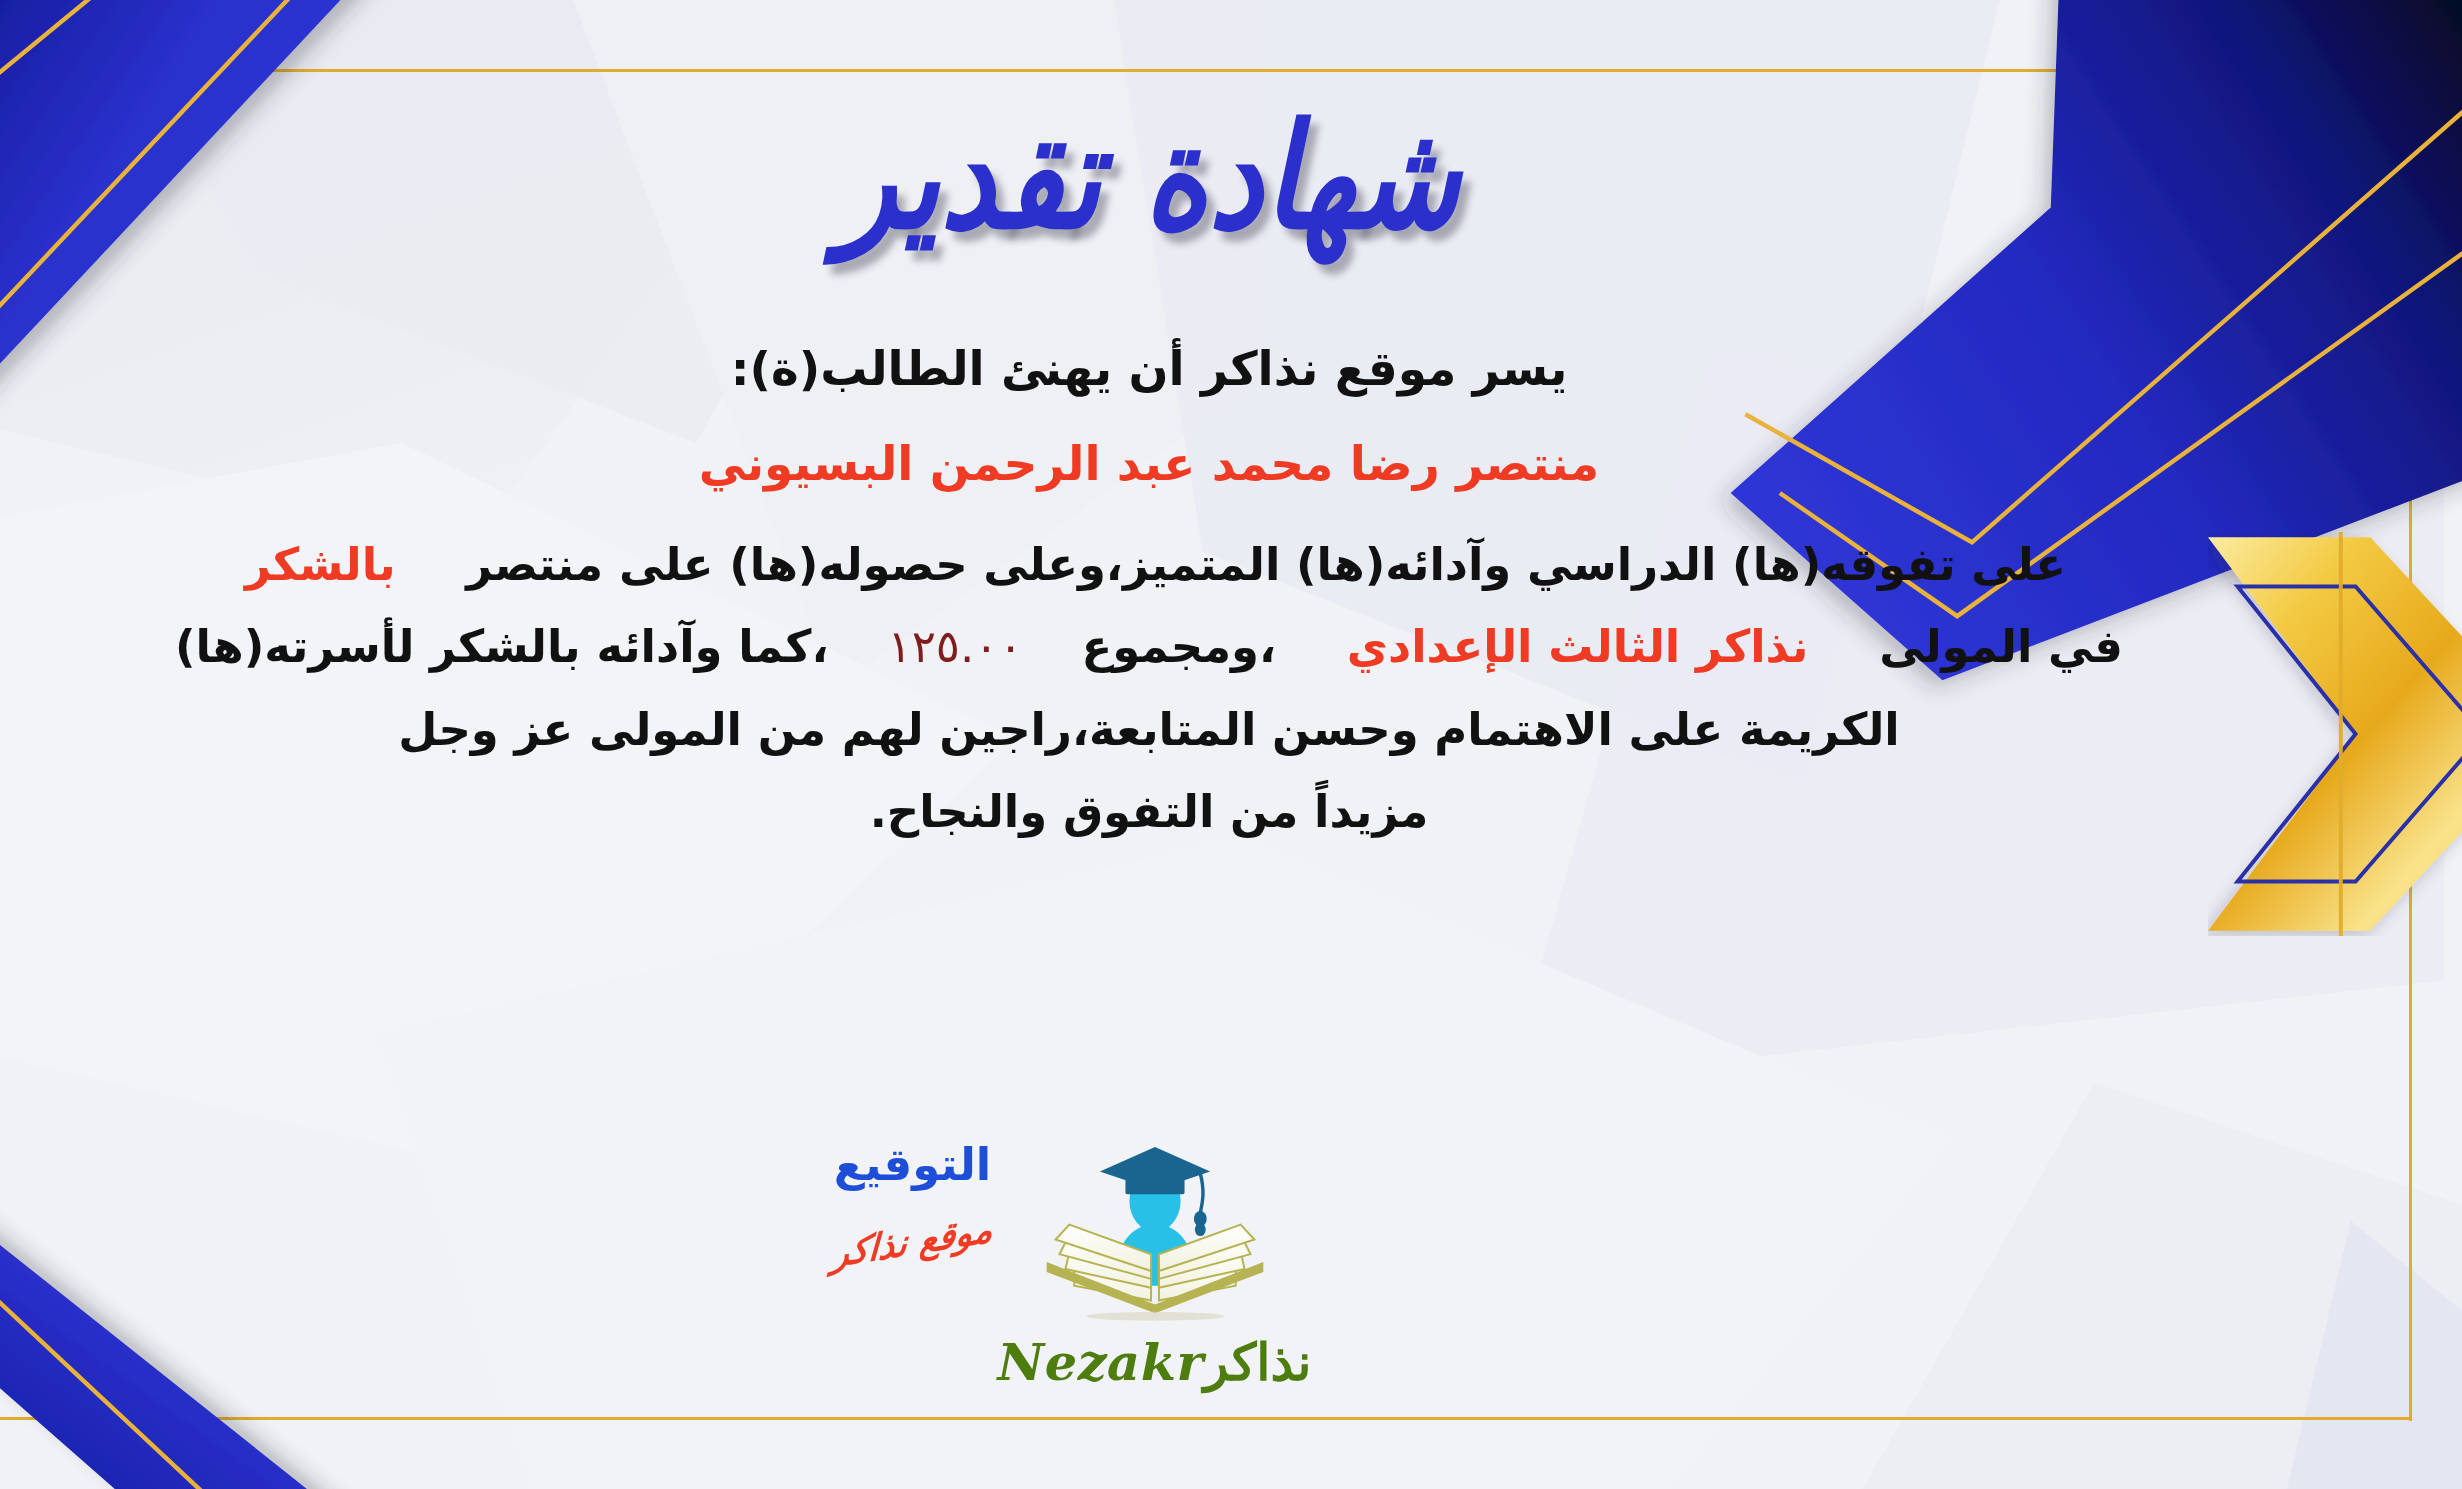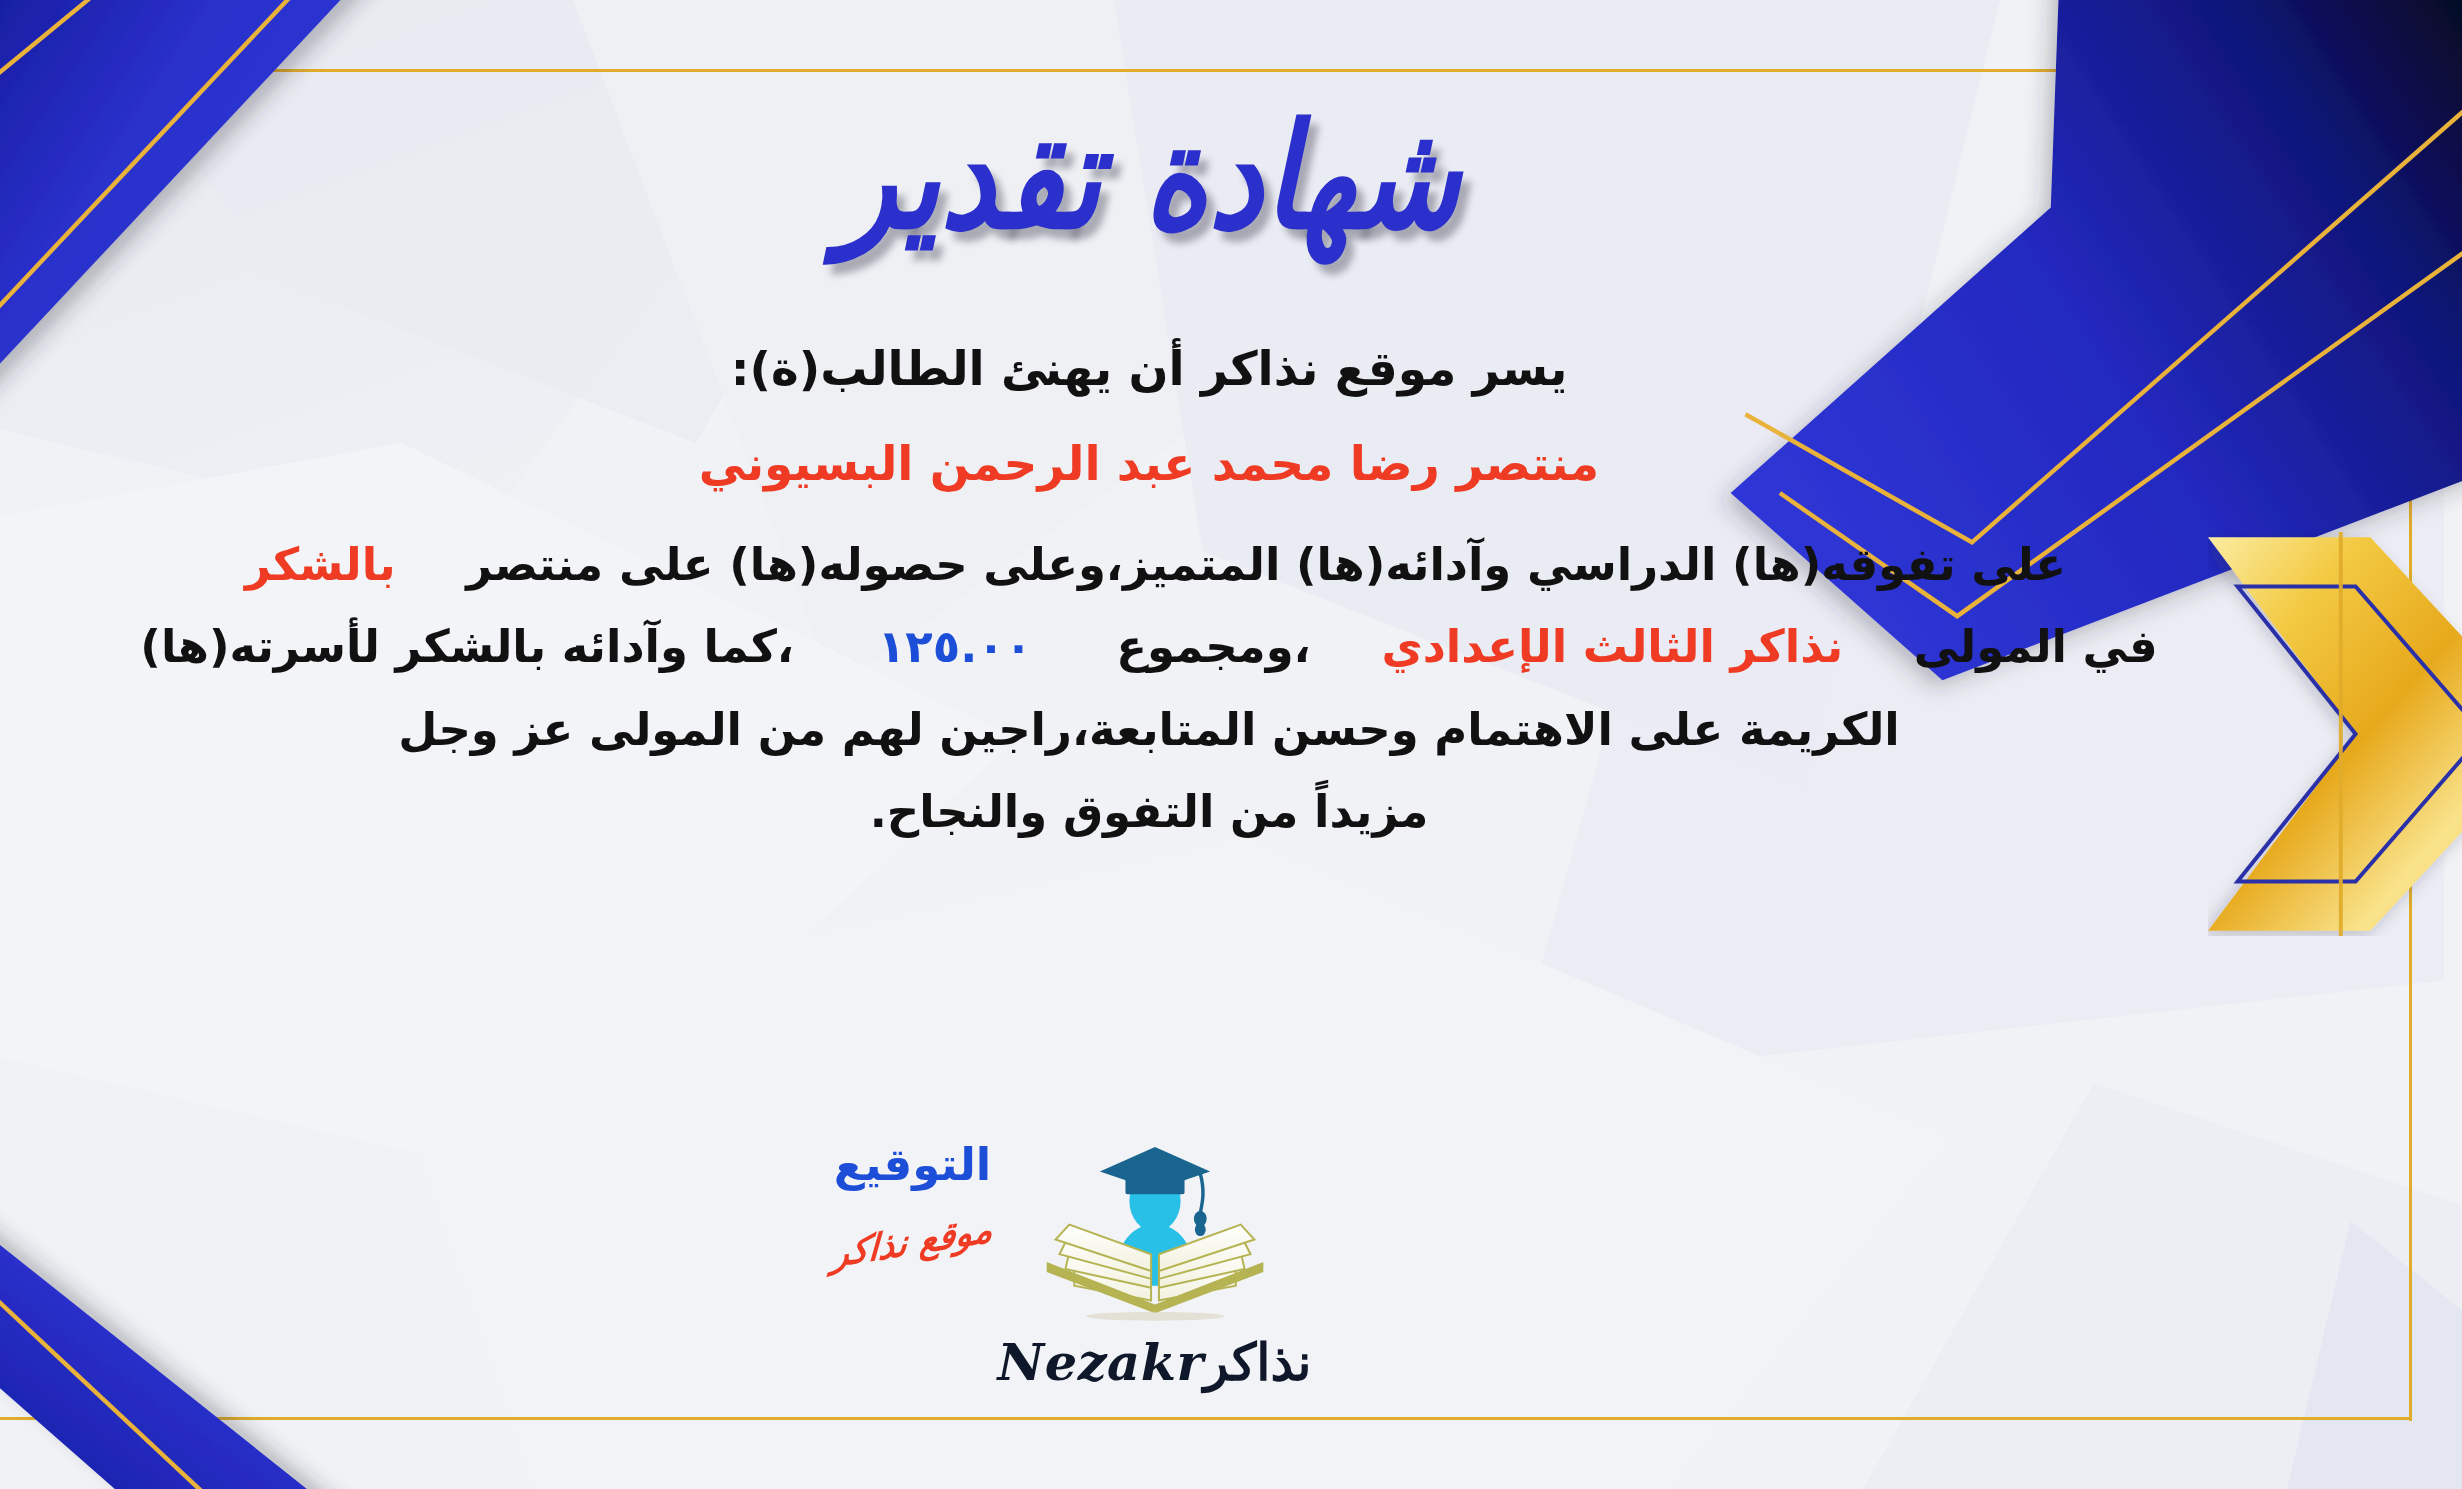--- a/index.html
+++ b/index.html
@@ -158,23 +158,23 @@
     margin-bottom: 28.6px;
   }
   .line-wide { letter-spacing: 0.2px; }
 
   .hl-red {
     color: #ef3b24;
     font-weight: bold;
     margin: 0 12.8px;
   }
   .hl-red-num {
-    color: #1d4ed8;
-    font-weight: bold;
-    margin: 0 26px;
+    color: #7f1d1d;
+    font-weight: normal;
+    margin: 0 1px;
     letter-spacing: 1px;
   }
   .sp { display: inline-block; width: 26.6px; }
 
   
   .footer {
     position: absolute;
     left: 0; right: 0;
     top: 1059px;
     height: 276px;
@@ -209,21 +209,21 @@
     left: 1000px;
     top: 0;
     width: 483px;
     text-align: center;
   }
   .logo-mark { width: 256px; height: 197px; display: block; margin: 0 auto; }
   .logo-word {
     margin-top: -3px;
     font-size: 51px;
     font-weight: bold;
-    color: #0f172a;
+    color: #4d7c0f;
     font-family: "DejaVu Serif", "Liberation Serif", serif;
     letter-spacing: 0.5px;
     white-space: nowrap;
     direction: rtl;
     text-align: center;
   }
   .logo-word .lat {
     font-family: "DejaVu Serif", "Liberation Serif", serif;
     font-style: italic;
   }

